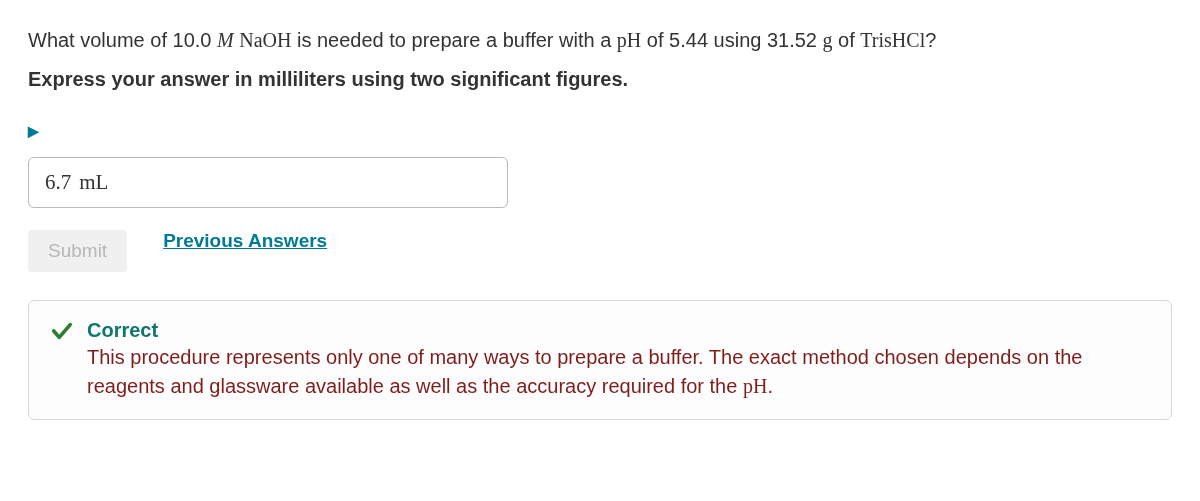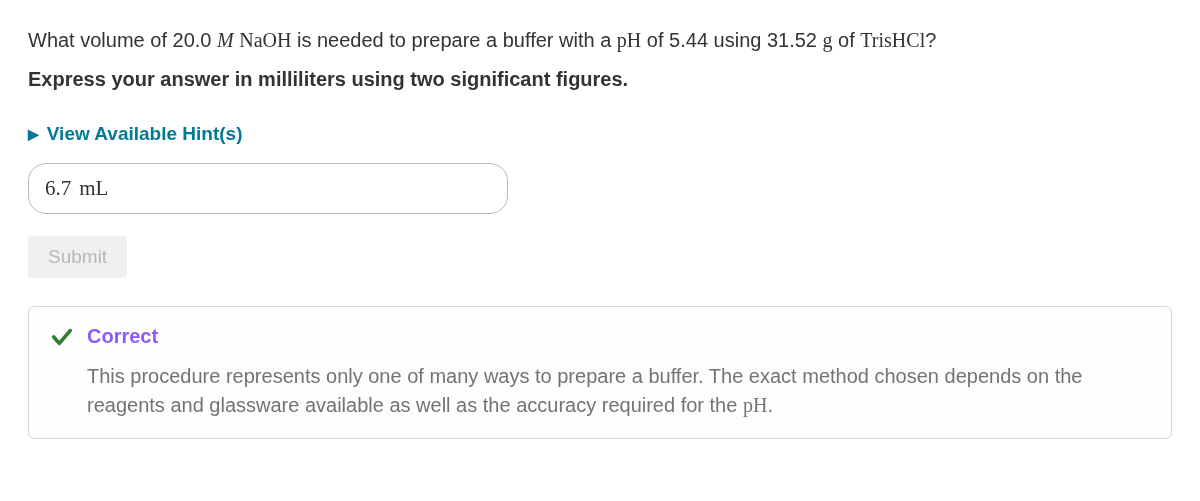--- a/index.html
+++ b/index.html
@@ -36,21 +36,21 @@
     font-weight: bold;
     cursor: pointer;
     margin-bottom: 18px;
     font-size: 19px;
   }
   .hints .tri {
     font-size: 14px;
   }
   .answer-box {
     border: 1px solid #b8b8b8;
-    border-radius: 18px;
+    border-radius: 6px;
     padding: 12px 16px;
     width: 480px;
     font-size: 21px;
     font-family: "Times New Roman", Times, serif;
     margin-bottom: 22px;
     background: #fff;
   }
   .answer-box .val {
     font-style: normal;
   }
@@ -91,49 +91,49 @@
     align-items: center;
     gap: 14px;
   }
   .check-icon {
     width: 22px;
     height: 22px;
     flex-shrink: 0;
   }
   .feedback-title {
     font-weight: bold;
-    color: #8b5cf6;
+    color: #0f766e;
   }
   .feedback-body {
     margin-left: 36px;
-    margin-top: 14px;
+    margin-top: 1px;
     line-height: 1.45;
-    color: #737373;
+    color: #7f1d1d;
   }
 </style>
 </head>
 <body>
 
 <div class="question-line">
-  <span>What volume of 20.0 </span><span class="math">M</span><span> </span><span class="math-up">NaOH</span><span> is needed to prepare a buffer with a </span><span class="math-up">pH</span><span> of 5.44 using 31.52 </span><span class="math-up">g</span><span> of </span><span class="math-up">TrisHCl</span><span>?</span>
+  <span>What volume of 10.0 </span><span class="math">M</span><span> </span><span class="math-up">NaOH</span><span> is needed to prepare a buffer with a </span><span class="math-up">pH</span><span> of 5.44 using 31.52 </span><span class="math-up">g</span><span> of </span><span class="math-up">TrisHCl</span><span>?</span>
 </div>
 
 <div class="instruction">Express your answer in milliliters using two significant figures.</div>
 
 <div class="hints">
   <span class="tri">▶</span>
-  <span>View Available Hint(s)</span>
 </div>
 
 <div class="answer-box">
   <span class="val">6.7</span><span class="unit">mL</span>
 </div>
 
 <div class="buttons">
   <button class="submit-btn">Submit</button>
+  <span class="prev-answers">Previous Answers</span>
 </div>
 
 <div class="feedback">
   <div class="feedback-header">
     <svg class="check-icon" viewBox="0 0 24 24">
       <path fill="none" stroke="#2e7d32" stroke-width="4" stroke-linecap="round" stroke-linejoin="round" d="M3 12 L9 19 L21 5"></path>
     </svg>
     <span class="feedback-title">Correct</span>
   </div>
   <div class="feedback-body">

